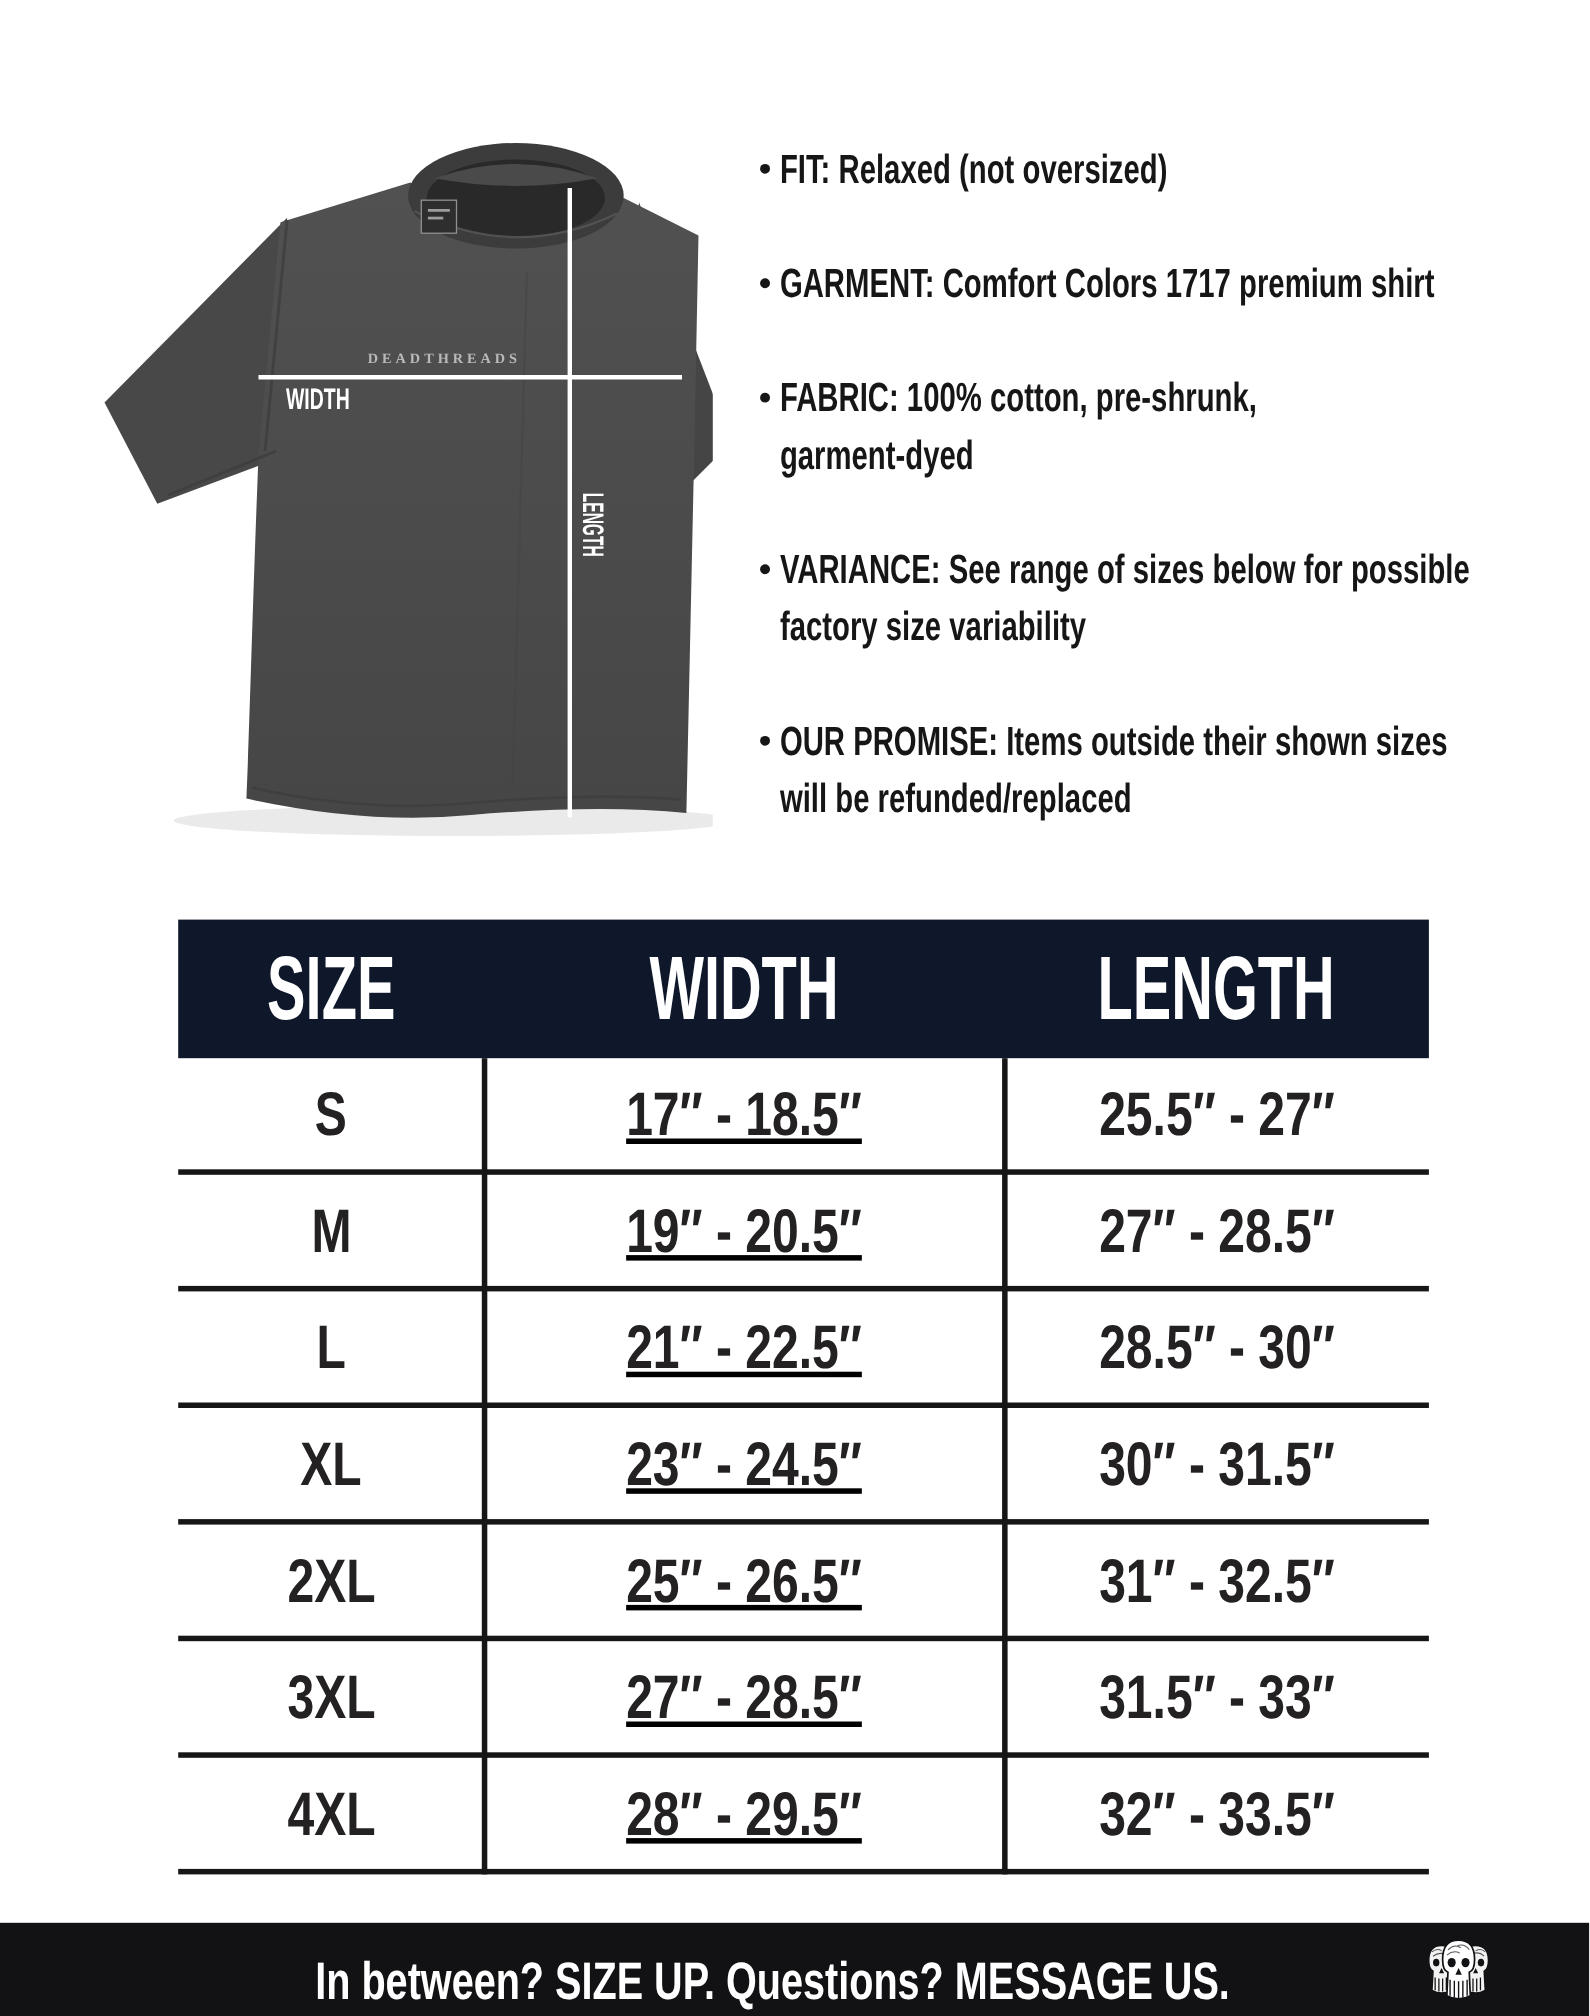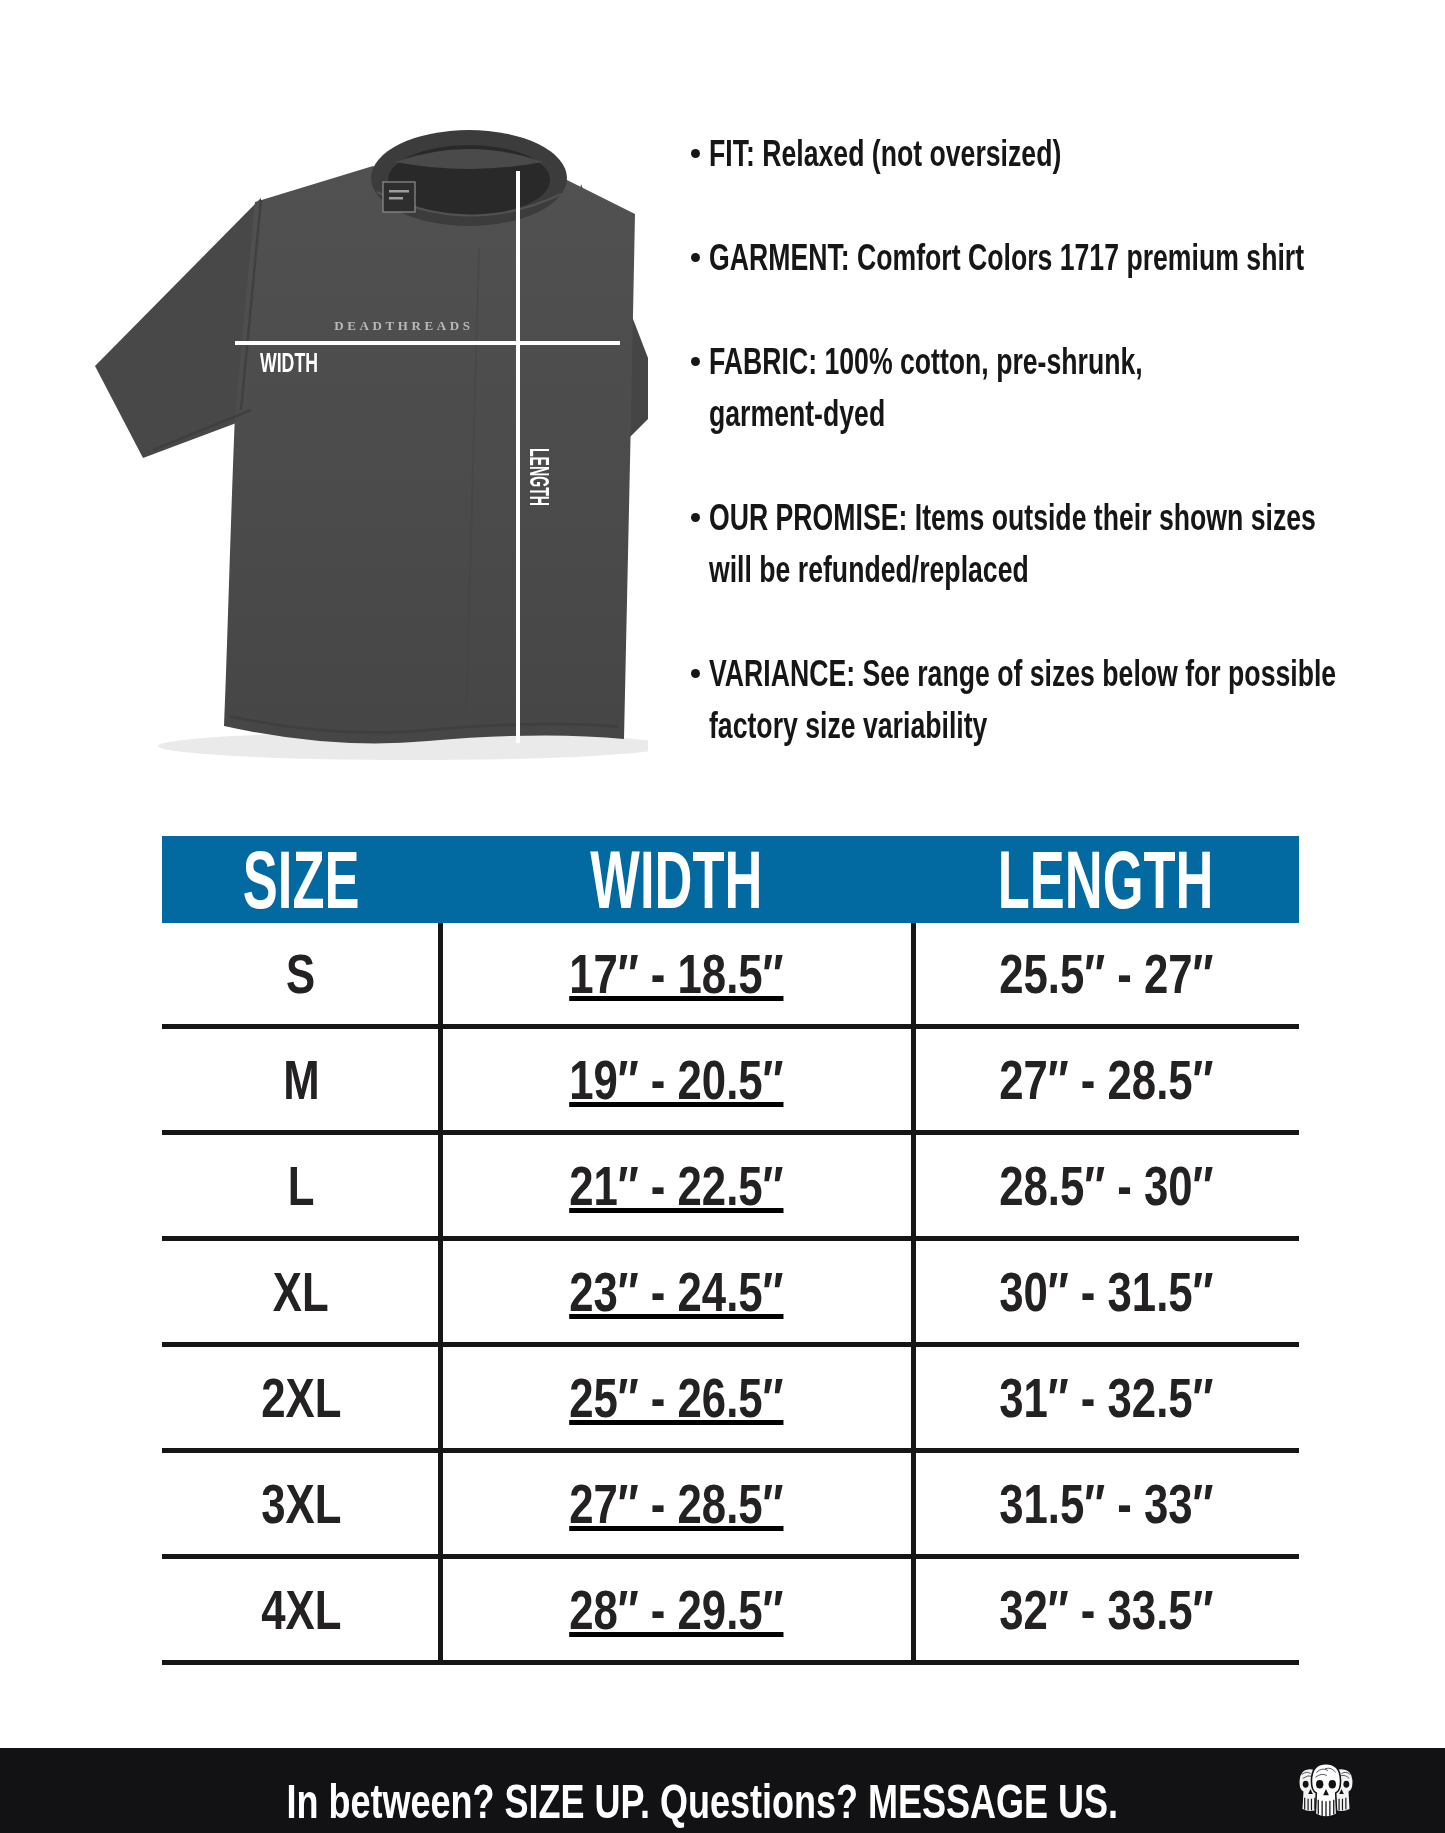--- a/index.html
+++ b/index.html
@@ -17,21 +17,21 @@
     content:"";position:absolute;left:0;top:21px;width:9px;height:9px;
     border-radius:50%;background:#161616;
   }
   .bl{
     font-size:37px;line-height:52px;font-weight:700;color:#161616;
     white-space:nowrap;transform:scaleX(0.72);transform-origin:0 50%;
   }
   .bl:empty{display:none;}
   
   .size-table{position:absolute;left:162px;top:836px;width:1137px;}
-  .thead{height:87px;background:#0369a1;display:flex;}
+  .thead{height:126px;background:#0f172a;display:flex;}
   .hc{display:flex;align-items:center;justify-content:center;}
   .hc-size{width:278px;}.hc-width{width:473px;}.hc-length{width:386px;}
   .hspan{font-size:82px;font-weight:700;color:#ffffff;white-space:nowrap;transform:scaleX(0.64);}
   .tbody{position:relative;}
   .trow{display:flex;height:101px;border-bottom:5px solid #161616;}
   .trow:last-child{border-bottom-width:7px;}
   .tc{display:flex;align-items:center;justify-content:center;}
   .tc-size{width:278px;}.tc-width{width:473px;text-decoration:underline;}.tc-length{width:386px;}
   .cspan{font-size:56px;font-weight:700;color:#242122;white-space:nowrap;transform:scaleX(0.78);}
   .vline{position:absolute;top:0;bottom:0;width:5px;background:#161616;}
@@ -102,26 +102,26 @@
     </li>
     <li>
       <div class="bl">GARMENT: Comfort Colors 1717 premium shirt</div>
 
     </li>
     <li>
       <div class="bl">FABRIC: 100% cotton, pre-shrunk,</div>
       <div class="bl">garment-dyed</div>
     </li>
     <li>
+      <div class="bl">VARIANCE: See range of sizes below for possible</div>
+      <div class="bl">factory size variability</div>
+    </li>
+    <li>
       <div class="bl">OUR PROMISE: Items outside their shown sizes</div>
       <div class="bl">will be refunded/replaced</div>
-    </li>
-    <li>
-      <div class="bl">VARIANCE: See range of sizes below for possible</div>
-      <div class="bl">factory size variability</div>
     </li>
   </ul>
 
   <div class="size-table">
     <div class="thead">
       <div class="hc hc-size">
         <span class="hspan">SIZE</span>
       </div>
       <div class="hc hc-width">
         <span class="hspan">WIDTH</span>

